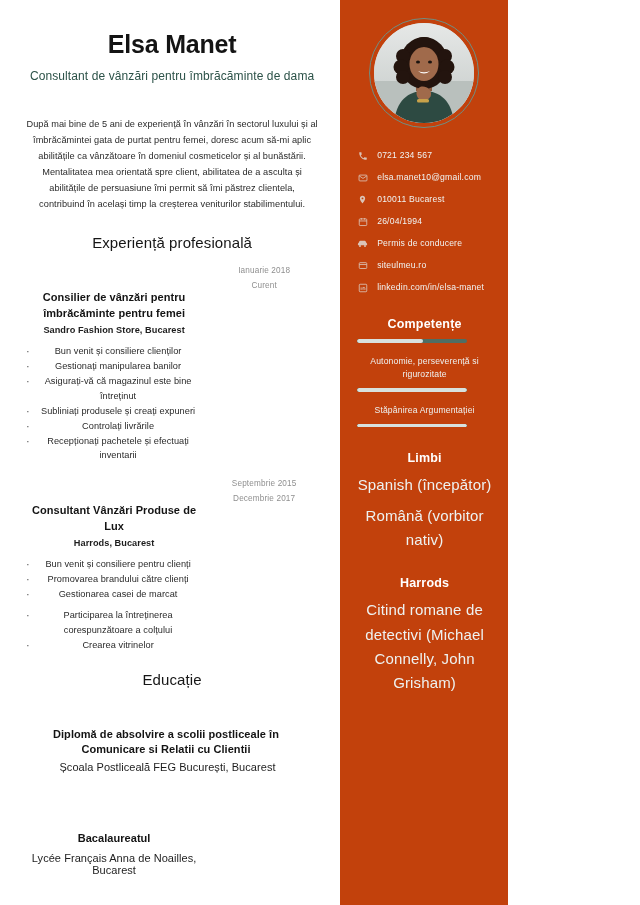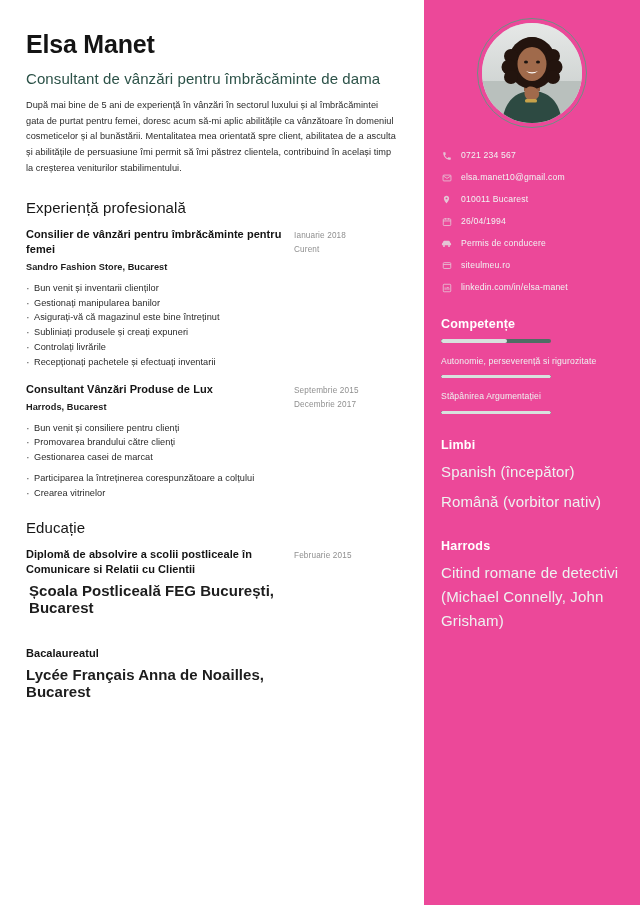--- a/index.html
+++ b/index.html
@@ -3,46 +3,46 @@
 <meta charset="utf-8">
 <style>
   * { margin:0; padding:0; box-sizing:border-box; }
   html,body { width:640px; height:905px; }
   body {
     font-family:"Liberation Sans", sans-serif;
     background:#ffffff;
     color:#1d1d1d;
     -webkit-font-smoothing:antialiased;
   }
-  .page { position:relative; width:640px; height:905px; display:flex; overflow:hidden; background:#fff; }
+  .page { position:relative; width:508px; height:905px; display:flex; overflow:hidden; background:#fff;text-align:center; }
 
   
   .main { width:424px; padding:30px 22px 0 26px; }
 
   .name {
     font-size:25px; font-weight:bold; letter-spacing:-0.2px;
     color:#141414; margin-bottom:9px;
   }
   .headline {
-    font-size:15px; font-weight:normal; color:#2c5248;
-    line-height:1.45; margin-bottom:8px; letter-spacing:0.1px;
+    font-size:12px; font-weight:normal; color:#2c5248;
+    line-height:1.45; margin-bottom:32px; letter-spacing:0.1px;
   }
   .summary {
     font-size:9.2px; line-height:1.72; color:#2a2a2a; letter-spacing:0.05px;
     max-width:372px; margin-bottom:22px;
   }
 
   .section-title {
     font-size:15px; font-weight:normal; color:#161616;
     letter-spacing:0.1px; margin-bottom:11px;
   }
   .section { margin-bottom:16px; }
 
   .entry { display:flex; margin-bottom:12px; }
-  .entry-left { flex:1 1 auto; padding-right:8px; max-width:288px; }
+  .entry-left { flex:1 1 auto; padding-right:8px; max-width:288px;margin-top:28px; }
   .entry-dates {
     width:108px; flex:0 0 108px; font-size:8.2px; line-height:1.75;
     color:#8f8f8f; padding-top:2px; letter-spacing:0.15px;
   }
   .entry-dates div { white-space:nowrap; }
 
   .job-title {
     font-size:11px; font-weight:bold; color:#141414;
     line-height:1.4; margin-bottom:4px; letter-spacing:0.05px;
   }
@@ -52,28 +52,28 @@
   }
   .bullets { list-style:none; }
   .bullets li {
     font-size:9.2px; line-height:1.62; color:#2a2a2a;
     padding-left:8px; position:relative; letter-spacing:0.05px;
   }
   .bullets li::before {
     content:"·"; position:absolute; left:0; top:-1px; color:#555; font-size:11px;
   }
   .edu-org {
-    font-size:15px; font-weight:bold; color:#1d1d1d;
+    font-size:11px; font-weight:normal; color:#1d1d1d;
     margin-top:2px; padding-left:3px; letter-spacing:0.05px;
   }
   .edu-gap { height:18px; }
 
   
   .sidebar {
-    width:216px; background:#ec4899; color:#ffffff;
+    width:216px; background:#c2410c; color:#ffffff;
     padding:0 0 0 0; position:relative;
   }
   .photo-wrap {
     display:flex; justify-content:center; padding-top:18px; padding-bottom:4px;
   }
   .photo-ring {
     width:110px; height:110px; border-radius:50%;
     border:1px solid #6e8f84; padding:4px;
   }
   .photo {
@@ -130,21 +130,21 @@
     <div class="summary">După mai bine de 5 ani de experiență în vânzări în sectorul luxului și al îmbrăcămintei gata de purtat pentru femei, doresc acum să-mi aplic abilitățile ca vânzătoare în domeniul cosmeticelor și al bunăstării. Mentalitatea mea orientată spre client, abilitatea de a asculta și abilitățile de persuasiune îmi permit să îmi păstrez clientela, contribuind în același timp la creșterea veniturilor stabilimentului.</div>
 
     <div class="section">
       <div class="section-title">Experiență profesională</div>
 
       <div class="entry">
         <div class="entry-left">
           <div class="job-title">Consilier de vânzări pentru îmbrăcăminte pentru femei</div>
           <div class="job-org">Sandro Fashion Store, Bucarest</div>
           <ul class="bullets">
-            <li>Bun venit și inventarii clienților</li>
+            <li>Bun venit și consiliere clienților</li>
             <li>Gestionați manipularea banilor</li>
             <li>Asigurați-vă că magazinul este bine întreținut</li>
             <li>Subliniați produsele și creați expuneri</li>
             <li>Controlați livrările</li>
             <li>Recepționați pachetele și efectuați inventarii</li>
           </ul>
         </div>
         <div class="entry-dates">
           <div>Ianuarie 2018</div>
           <div>Curent</div>
@@ -170,23 +170,20 @@
       </div>
     </div>
 
     <div class="section" style="margin-top:18px;">
       <div class="section-title">Educație</div>
 
       <div class="entry">
         <div class="entry-left">
           <div class="job-title">Diplomă de absolvire a scolii postliceale în Comunicare si Relatii cu Clientii</div>
           <div class="edu-org">Școala Postliceală FEG București, Bucarest</div>
-        </div>
-        <div class="entry-dates">
-          <div>Februarie 2015</div>
         </div>
       </div>
 
       <div class="edu-gap"></div>
 
       <div class="entry">
         <div class="entry-left">
           <div class="job-title">Bacalaureatul</div>
           <div class="edu-org" style="padding-left:0;margin-top:5px;">Lycée Français Anna de Noailles, Bucarest</div>
         </div>

